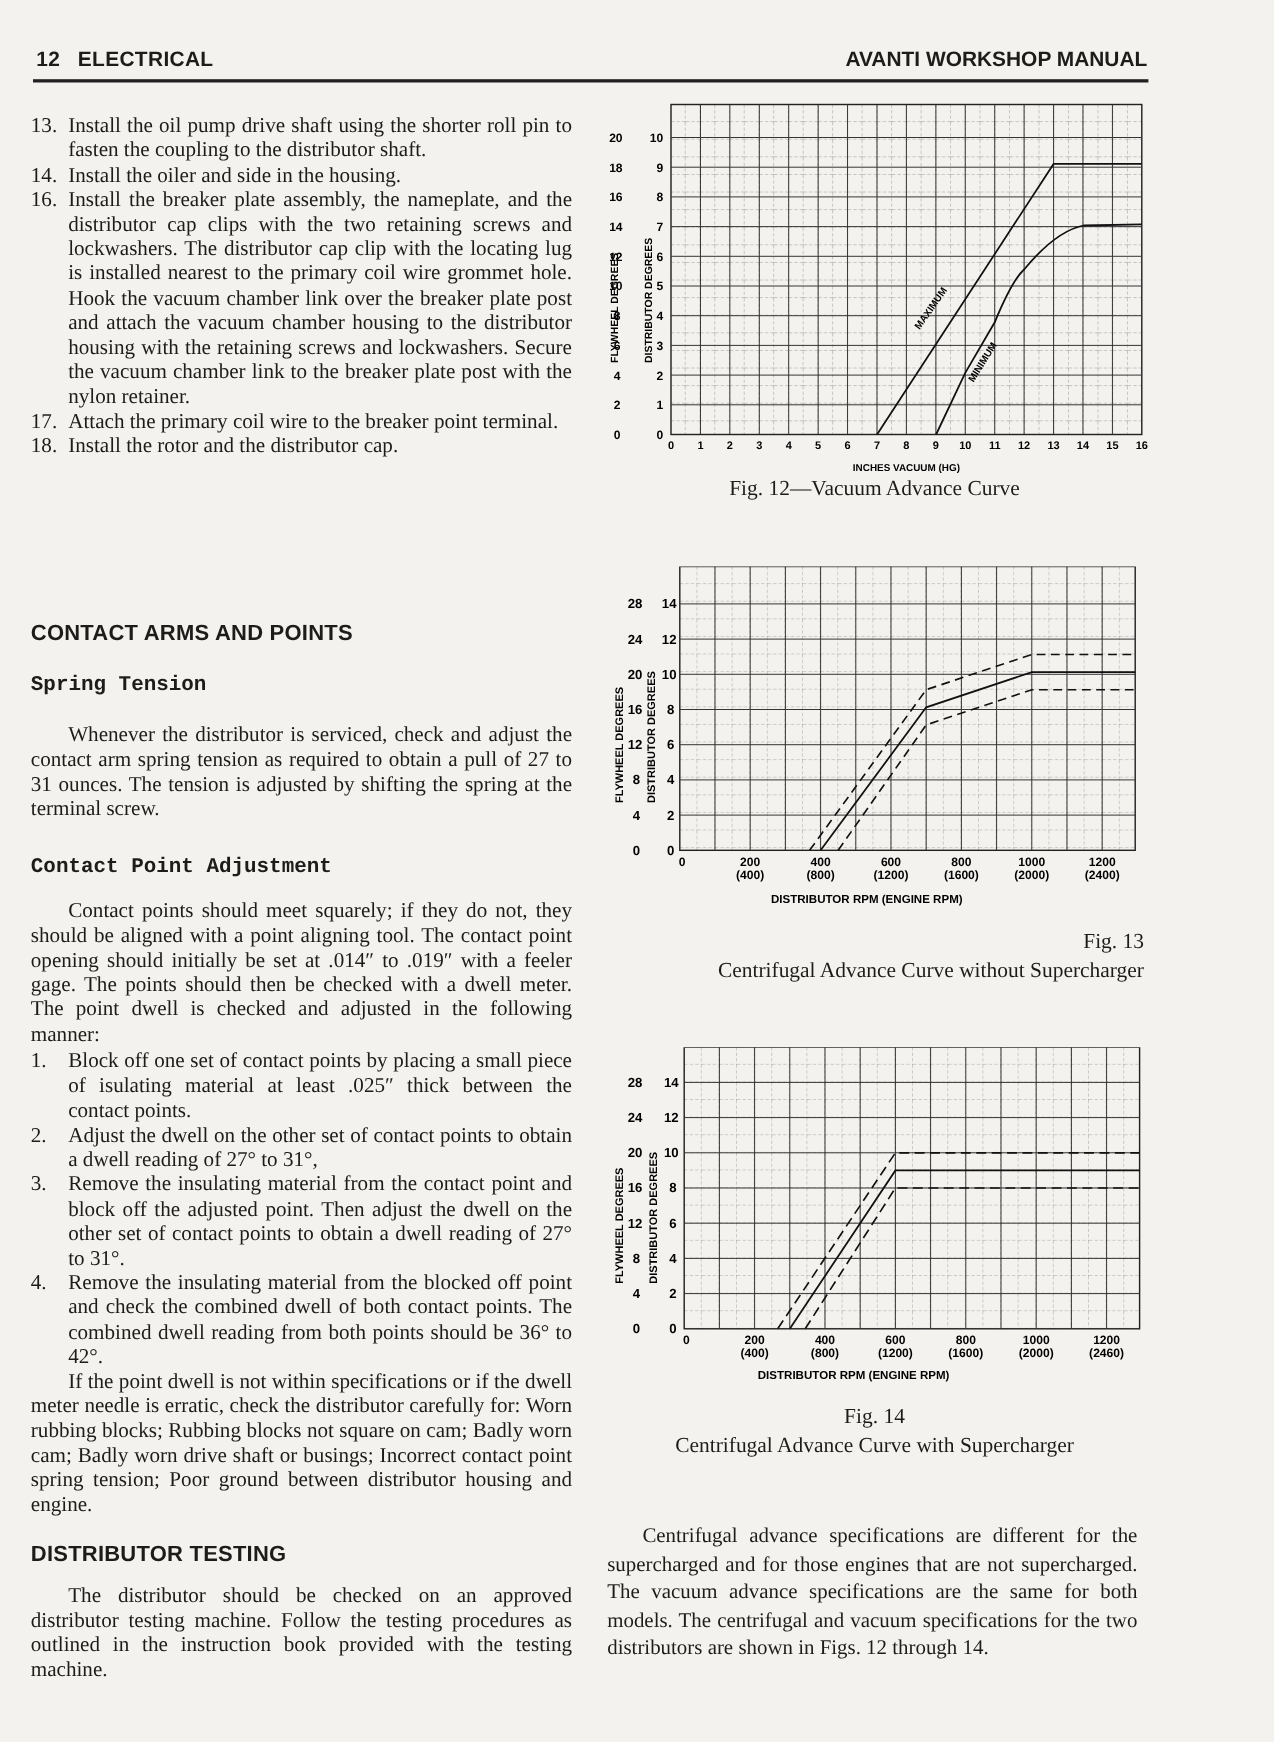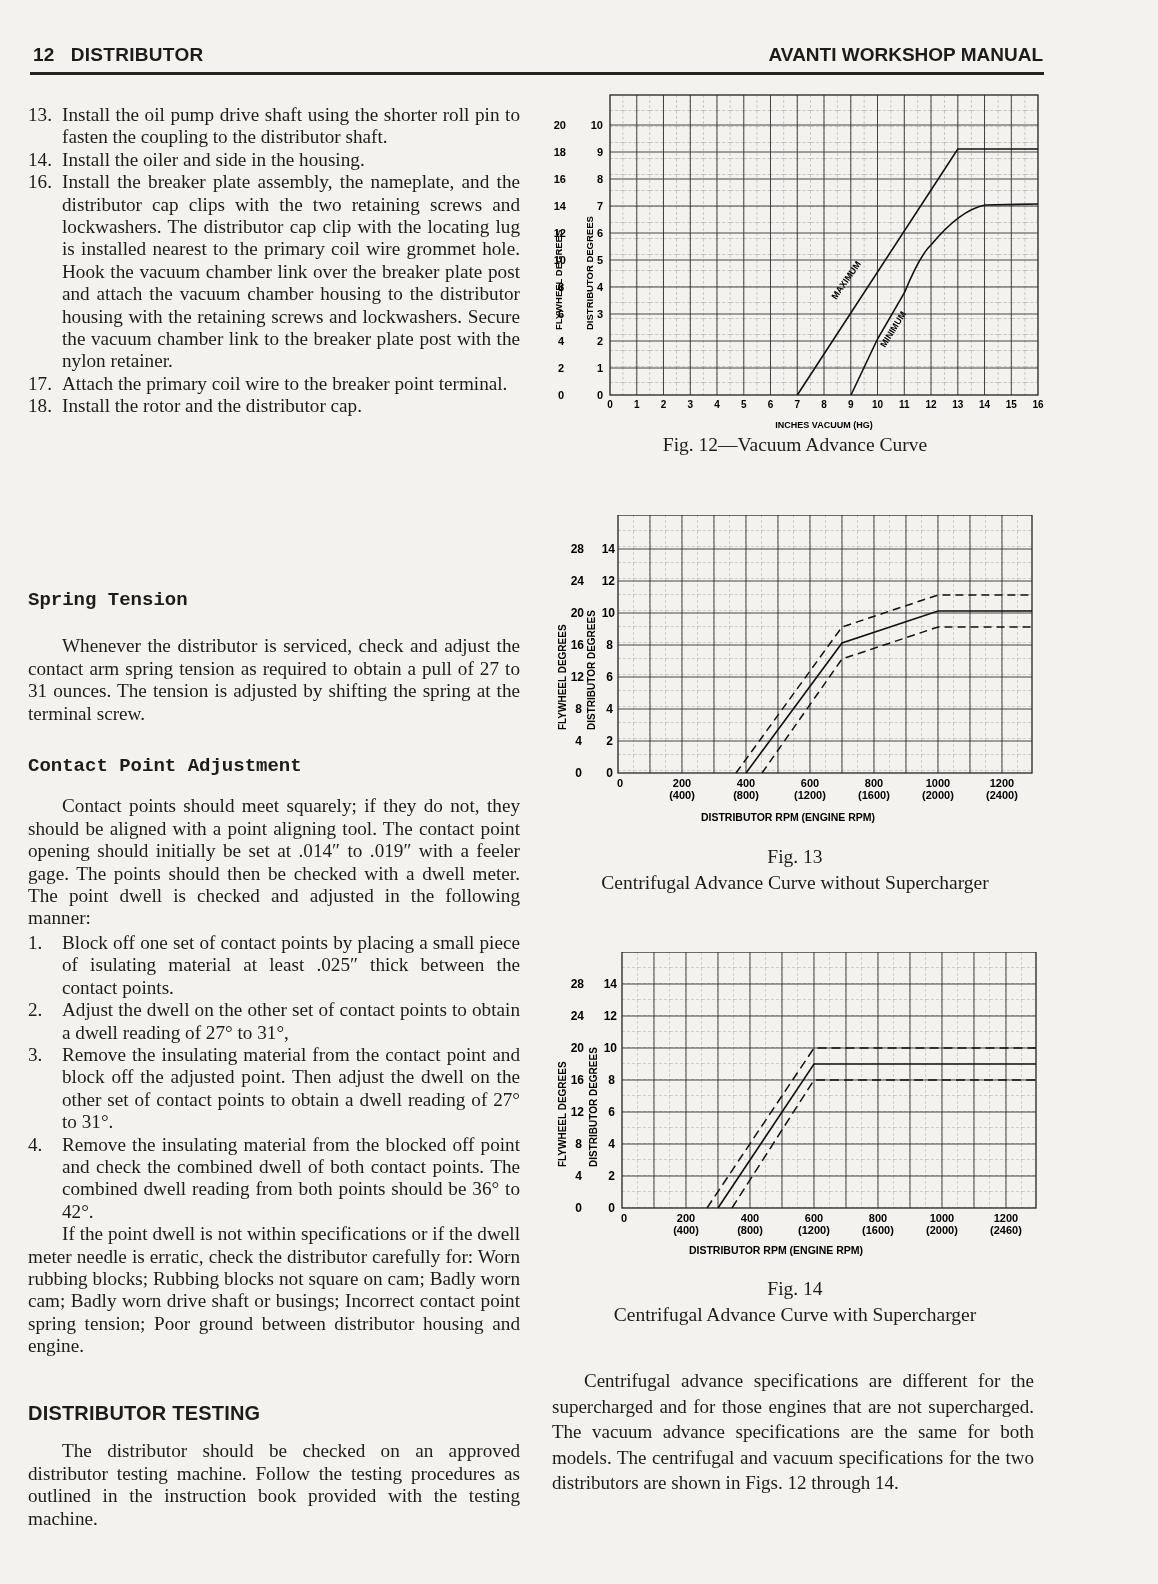--- a/index.html
+++ b/index.html
@@ -13,28 +13,28 @@
   .item{display:flex;}
   .item .num{width:34px;flex:none;font-family:Liberation Serif, serif;}
   .item .txt{flex:1;text-align:justify;}
   h2{font-family:"Liberation Sans",sans-serif;font-weight:bold;font-size:20px;margin:0;letter-spacing:0.2px;}
   h3{font-family:Liberation Mono, monospace;font-weight:bold;font-size:19px;margin:0;}
   p{margin:0;text-indent:34px;}
   .fig{position:absolute;}
   .fig svg{display:block;}
   .caption{position:absolute;text-align:center;font-size:19.5px;line-height:26px;}
   .rightp{position:absolute;left:552px;top:1368px;width:482px;font-size:19px;line-height:25.5px;text-align:justify;}
-  .rightp p{text-indent:32px;}
+  .rightp p{text-indent:32px;margin-top:16px;}
 </style>
 </head>
 <body>
 
 <div class="hdr">
   <div class="left">
-    <span class="pn">12</span><span>DISTRIBUTOR</span>
+    <span class="pn">12</span><span>ELECTRICAL</span>
   </div>
   <div class="right">AVANTI WORKSHOP MANUAL</div>
 </div>
 <div class="rule"></div>
 
 <div class="col" style="top:104px;">
   <div class="item">
       <span class="num">13.</span>
       <span class="txt">Install the oil pump drive shaft using the shorter roll pin to fasten the coupling to the distributor shaft.</span>
     </div>
@@ -50,20 +50,21 @@
       <span class="num">17.</span>
       <span class="txt">Attach the primary coil wire to the breaker point terminal.</span>
     </div>
   <div class="item">
       <span class="num">18.</span>
       <span class="txt">Install the rotor and the distributor cap.</span>
     </div>
 </div>
 
 <div class="col" style="top:565px;">
+  <h2>CONTACT ARMS AND POINTS</h2>
   <h3 style="margin-top:24px;">Spring Tension</h3>
   <p style="margin-top:24px;">Whenever the distributor is serviced, check and adjust the contact arm spring tension as required to obtain a pull of 27 to 31 ounces. The tension is adjusted by shifting the spring at the terminal screw.</p>
   <h3 style="margin-top:30px;">Contact Point Adjustment</h3>
   <p style="margin-top:18px;">Contact points should meet squarely; if they do not, they should be aligned with a point aligning tool. The contact point opening should initially be set at .014″ to .019″ with a feeler gage. The points should then be checked with a dwell meter. The point dwell is checked and adjusted in the following manner:</p>
   <div style="margin-top:2px;">
     <div class="item">
         <span class="num">1.</span>
         <span class="txt">Block off one set of contact points by placing a small piece of isulating material at least .025″ thick between the contact points.</span>
       </div>
     <div class="item">
@@ -243,21 +244,21 @@
     <text x="324" y="272">800</text>
         <text x="324" y="284">(1600)</text>
     <text x="388" y="272">1000</text>
         <text x="388" y="284">(2000)</text>
     <text x="452" y="272">1200</text>
         <text x="452" y="284">(2400)</text>
   </g>
   <text x="238" y="306" font-size="10.5" text-anchor="middle">DISTRIBUTOR  RPM  (ENGINE RPM)</text>
 </svg>
 </div>
-<div class="caption" style="left:550px;top:844px;width:490px;">
+<div class="caption" style="left:550px;top:844px;width:490px;text-align:right;">
   <div>Fig. 13</div>
   <div>Centrifugal Advance Curve without Supercharger</div>
 </div>
 
 <div class="fig" style="left:550px;top:952px;">
 <svg width="490" height="310" viewBox="0 0 490 310" font-family="Liberation Sans, sans-serif" font-weight="bold">
   <defs>
     <pattern id="g14" x="72" y="0" width="16" height="16" patternUnits="userSpaceOnUse">
       <path d="M16 0V16M0 16H16" stroke="#777" stroke-width="0.6" stroke-dasharray="3 2" fill="none"></path>
     </pattern>

